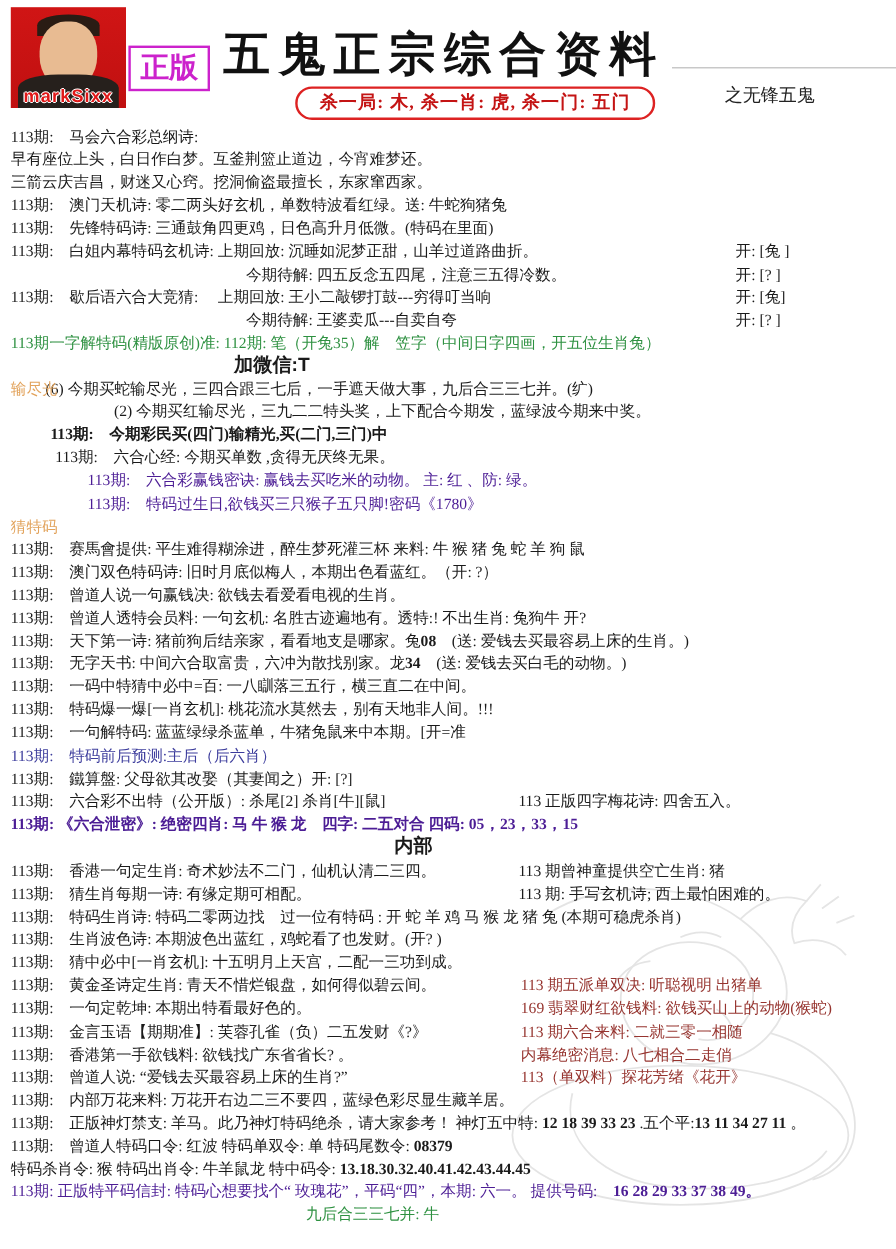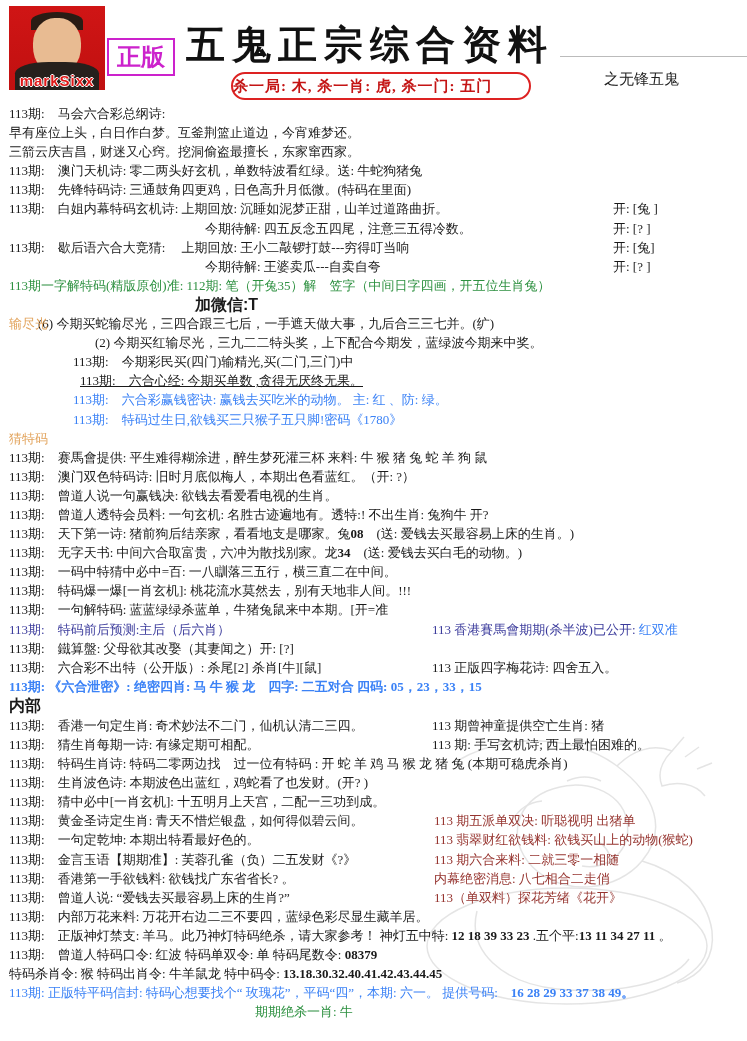--- a/index.html
+++ b/index.html
@@ -15,32 +15,32 @@
   #photo .suit{position:absolute;bottom:0;left:6px;width:84px;height:28px;border-radius:40% 40% 0 0;background:#26201c;}
   #photo .logo{position:absolute;bottom:1px;left:0;width:100%;text-align:center;
          font-family:"Liberation Sans",sans-serif;font-weight:bold;font-size:15px;color:#e01818;
          text-shadow:-1px 0 #fff,1px 0 #fff,0 -1px #fff,0 1px #fff;letter-spacing:1px;}
   #badge{position:absolute;top:38px;left:107px;width:64px;height:34px;border:2px solid #cc22cc;
          color:#cc22cc;font-size:24px;font-weight:bold;text-align:center;line-height:34px;}
   #title{position:absolute;top:18px;left:186px;font-size:39px;font-weight:bold;color:#111;
          letter-spacing:7px;white-space:nowrap;}
   #subtitle{position:absolute;top:70px;left:604px;font-size:15px;color:#222;}
   #topline{position:absolute;top:56px;left:560px;width:187px;border-top:1px solid #bbb;}
-  #killbox{position:absolute;top:72px;left:231px;width:296px;height:24px;border:2px solid #d22;
-         border-radius:14px;line-height:24px;font-size:15px;font-weight:bold;color:#c41414;
+  #killbox{position:absolute;top:72px;left:246px;width:296px;height:24px;border:2px solid #d22;
+         border-radius:14px;text-align:center;line-height:24px;font-size:15px;font-weight:bold;color:#c41414;
          letter-spacing:1px;}
   
   #doc{position:absolute;top:104px;left:0;width:680px;}
   .line{position:relative;padding-left:9px;min-height:19px;line-height:19.1px;font-size:13px;white-space:nowrap;}
   .line .seg{display:inline;}
   .line .right{position:absolute;top:0;white-space:nowrap;}
   .line .sidelabel{position:absolute;left:9px;top:0;}
-  .k{color:#1a1a1a;} .r{color:#3b82f6;} .dr{color:#96342f;} .g{color:#2e9141;}
+  .k{color:#1a1a1a;} .r{color:#4c1d95;} .dr{color:#96342f;} .g{color:#2e9141;}
   .bl{color:#3c3c9c;margin-top:28px;} .o{color:#e2a35c;} .b{font-weight:bold;}
-  .big{font-size:16px;font-weight:bold;line-height:20px;}
+  .big{font-size:16px;font-weight:bold;line-height:20px;text-align:center;}
   .wechat{font-family:"Liberation Sans",sans-serif;font-weight:bold;font-size:16px;color:#000;}
   
   #wm{position:absolute;right:0;bottom:20px;opacity:0.55;pointer-events:none;}
 </style>
 </head>
 <body>
 
 <div id="page">
 
   <svg id="wm" width="330" height="300" viewBox="0 0 330 300">
@@ -77,50 +77,50 @@
       <div class="line"><span class="seg k">113期:　澳门天机诗: 零二两头好玄机，单数特波看红绿。送: 牛蛇狗猪兔</span></div>
       <div class="line"><span class="seg k">113期:　先锋特码诗: 三通鼓角四更鸡，日色高升月低微。(特码在里面)</span></div>
       <div class="line"><span class="seg k">113期:　白姐内幕特码玄机诗: 上期回放: 沉睡如泥梦正甜，山羊过道路曲折。</span><span class="right" style="left: 613px;"><span class="seg k">开: [兔 ]</span></span></div>
       <div class="line" style="padding-left: 205px;"><span class="seg k">今期待解: 四五反念五四尾，注意三五得冷数。</span><span class="right" style="left: 613px;"><span class="seg k">开: [? ]</span></span></div>
       <div class="line"><span class="seg k">113期:　歇后语六合大竞猜:　 上期回放: 王小二敲锣打鼓---穷得叮当响</span><span class="right" style="left: 613px;"><span class="seg k">开: [兔]</span></span></div>
       <div class="line" style="padding-left: 205px;"><span class="seg k">今期待解: 王婆卖瓜---自卖自夸</span><span class="right" style="left: 613px;"><span class="seg k">开: [? ]</span></span></div>
       <div class="line"><span class="seg g">113期一字解特码(精版原创)准: 112期: 笔（开兔35）解　笠字（中间日字四画，开五位生肖兔）</span></div>
       <div class="line wechat" style="padding-left: 195px;"><span class="seg k b">加微信:T</span></div>
       <div class="line" style="padding-left: 38px;"><span class="sidelabel o">输尽光</span><span class="seg k">(6) 今期买蛇输尽光，三四合跟三七后，一手遮天做大事，九后合三三七并。(纩)</span></div>
       <div class="line" style="padding-left: 95px;"><span class="seg k">(2) 今期买红输尽光，三九二二特头奖，上下配合今期发，蓝绿波今期来中奖。</span></div>
-      <div class="line" style="padding-left: 73px;"><span class="seg k">113期:　今期彩民买(四门)输精光,买(二门,三门)中</span></div>
-      <div class="line" style="padding-left: 80px; text-decoration: underline;"><span class="seg k">113期:　六合心经: 今期买单数 ,贪得无厌终无果。</span></div>
+      <div class="line" style="padding-left: 42px; font-weight: bold;"><span class="seg k">113期:　今期彩民买(四门)输精光,买(二门,三门)中</span></div>
+      <div class="line" style="padding-left: 46px;"><span class="seg k">113期:　六合心经: 今期买单数 ,贪得无厌终无果。</span></div>
       <div class="line" style="padding-left: 73px;"><span class="seg r">113期:　六合彩赢钱密诀: 赢钱去买吃米的动物。 主: 红 、防: 绿。</span></div>
       <div class="line" style="padding-left: 73px;"><span class="seg r">113期:　特码过生日,欲钱买三只猴子五只脚!密码《1780》</span></div>
       <div class="line"><span class="seg o">猜特码</span></div>
       <div class="line"><span class="seg k">113期:　赛馬會提供: 平生难得糊涂进，醉生梦死灌三杯 来料: 牛 猴 猪 兔 蛇 羊 狗 鼠</span></div>
       <div class="line"><span class="seg k">113期:　澳门双色特码诗: 旧时月底似梅人，本期出色看蓝红。（开: ?）</span></div>
       <div class="line"><span class="seg k">113期:　曾道人说一句赢钱决: 欲钱去看爱看电视的生肖。</span></div>
       <div class="line"><span class="seg k">113期:　曾道人透特会员料: 一句玄机: 名胜古迹遍地有。透特:! 不出生肖: 兔狗牛 开?</span></div>
       <div class="line"><span class="seg k">113期:　天下第一诗: 猪前狗后结亲家，看看地支是哪家。兔</span><span class="seg k b">08</span><span class="seg k">　(送: 爱钱去买最容易上床的生肖。)</span></div>
       <div class="line"><span class="seg k">113期:　无字天书: 中间六合取富贵，六冲为散找别家。龙</span><span class="seg k b">34</span><span class="seg k">　(送: 爱钱去买白毛的动物。)</span></div>
       <div class="line"><span class="seg k">113期:　一码中特猜中必中=百: 一八瞓落三五行，横三直二在中间。</span></div>
       <div class="line"><span class="seg k">113期:　特码爆一爆[一肖玄机]: 桃花流水莫然去，别有天地非人间。!!!</span></div>
       <div class="line"><span class="seg k">113期:　一句解特码: 蓝蓝绿绿杀蓝单，牛猪兔鼠来中本期。[开=准</span></div>
-      <div class="line"><span class="seg bl">113期:　特码前后预测:主后（后六肖）</span><span class="right" style="left: 432px;"><span class="seg bl">113 香港賽馬會期期(杀半波)已公开: </span><span class="seg r">红双准</span></span></div>
+      <div class="line"><span class="seg bl">113期:　特码前后预测:主后（后六肖）</span></div>
       <div class="line"><span class="seg k">113期:　鐵算盤: 父母欲其改娶（其妻闻之）开: [?]</span></div>
       <div class="line"><span class="seg k">113期:　六合彩不出特（公开版）: 杀尾[2] 杀肖[牛][鼠]</span><span class="right" style="left: 432px;"><span class="seg k">113 正版四字梅花诗: 四舍五入。</span></span></div>
       <div class="line"><span class="seg r b">113期: 《六合泄密》: 绝密四肖: 马 牛 猴 龙　四字: 二五对合 四码: 05，23，33，15</span></div>
       <div class="line big"><span class="seg k">内部</span></div>
       <div class="line"><span class="seg k">113期:　香港一句定生肖: 奇术妙法不二门，仙机认清二三四。</span><span class="right" style="left: 432px;"><span class="seg k">113 期曾神童提供空亡生肖: 猪</span></span></div>
       <div class="line"><span class="seg k">113期:　猜生肖每期一诗: 有缘定期可相配。</span><span class="right" style="left: 432px;"><span class="seg k">113 期: 手写玄机诗; 西上最怕困难的。</span></span></div>
       <div class="line"><span class="seg k">113期:　特码生肖诗: 特码二零两边找　过一位有特码 : 开 蛇 羊 鸡 马 猴 龙 猪 兔 (本期可稳虎杀肖)</span></div>
       <div class="line"><span class="seg k">113期:　生肖波色诗: 本期波色出蓝红，鸡蛇看了也发财。(开? )</span></div>
       <div class="line"><span class="seg k">113期:　猜中必中[一肖玄机]: 十五明月上天宫，二配一三功到成。</span></div>
       <div class="line"><span class="seg k">113期:　黄金圣诗定生肖: 青天不惜烂银盘，如何得似碧云间。</span><span class="right" style="left: 434px;"><span class="seg dr">113 期五派单双决: 听聪视明 出猪单</span></span></div>
-      <div class="line"><span class="seg k">113期:　一句定乾坤: 本期出特看最好色的。</span><span class="right" style="left: 434px;"><span class="seg dr">113 翡翠财红欲钱料: 欲钱买山上的动物(猴蛇)</span></span></div>
+      <div class="line"><span class="seg k">113期:　一句定乾坤: 本期出特看最好色的。</span><span class="right" style="left: 434px;"><span class="seg dr">169 翡翠财红欲钱料: 欲钱买山上的动物(猴蛇)</span></span></div>
       <div class="line"><span class="seg k">113期:　金言玉语【期期准】: 芙蓉孔雀（负）二五发财《?》</span><span class="right" style="left: 434px;"><span class="seg dr">113 期六合来料: 二就三零一相随</span></span></div>
       <div class="line"><span class="seg k">113期:　香港第一手欲钱料: 欲钱找广东省省长? 。</span><span class="right" style="left: 434px;"><span class="seg dr">内幕绝密消息: 八七相合二走俏</span></span></div>
       <div class="line"><span class="seg k">113期:　曾道人说: “爱钱去买最容易上床的生肖?”</span><span class="right" style="left: 434px;"><span class="seg dr">113（单双料）探花芳绪《花开》</span></span></div>
       <div class="line"><span class="seg k">113期:　内部万花来料: 万花开右边二三不要四，蓝绿色彩尽显生藏羊居。</span></div>
       <div class="line"><span class="seg k">113期:　正版神灯禁支: 羊马。此乃神灯特码绝杀，请大家参考！ 神灯五中特: </span><span class="seg k b">12 18 39 33 23</span><span class="seg k"> .五个平:</span><span class="seg k b">13 11 34 27 11</span><span class="seg k"> 。</span></div>
       <div class="line"><span class="seg k">113期:　曾道人特码口令: 红波 特码单双令: 单 特码尾数令: </span><span class="seg k b">08379</span></div>
       <div class="line"><span class="seg k">特码杀肖令: 猴 特码出肖令: 牛羊鼠龙 特中码令: </span><span class="seg k b">13.18.30.32.40.41.42.43.44.45</span></div>
       <div class="line"><span class="seg r">113期: 正版特平码信封: 特码心想要找个“ 玫瑰花”，平码“四”，本期: 六一。 提供号码:　</span><span class="seg r b">16 28 29 33 37 38 49。</span></div>
-      <div class="line" style="padding-left: 255px;"><span class="seg g">期期绝杀一肖: 牛</span></div>
+      <div class="line" style="padding-left: 255px;"><span class="seg g">九后合三三七并: 牛</span></div>
     </div>
 
 </div>
 
 </body></html>

